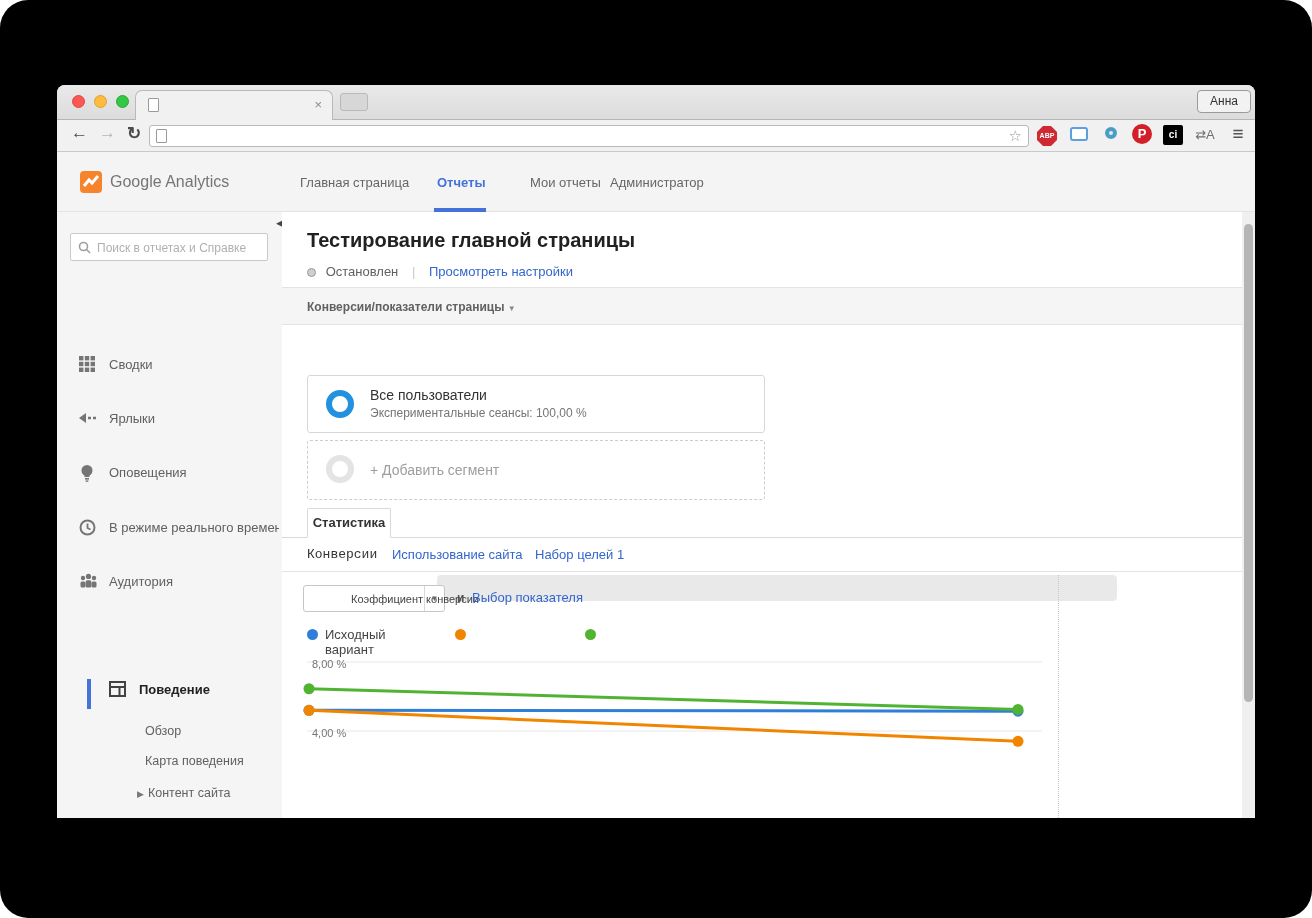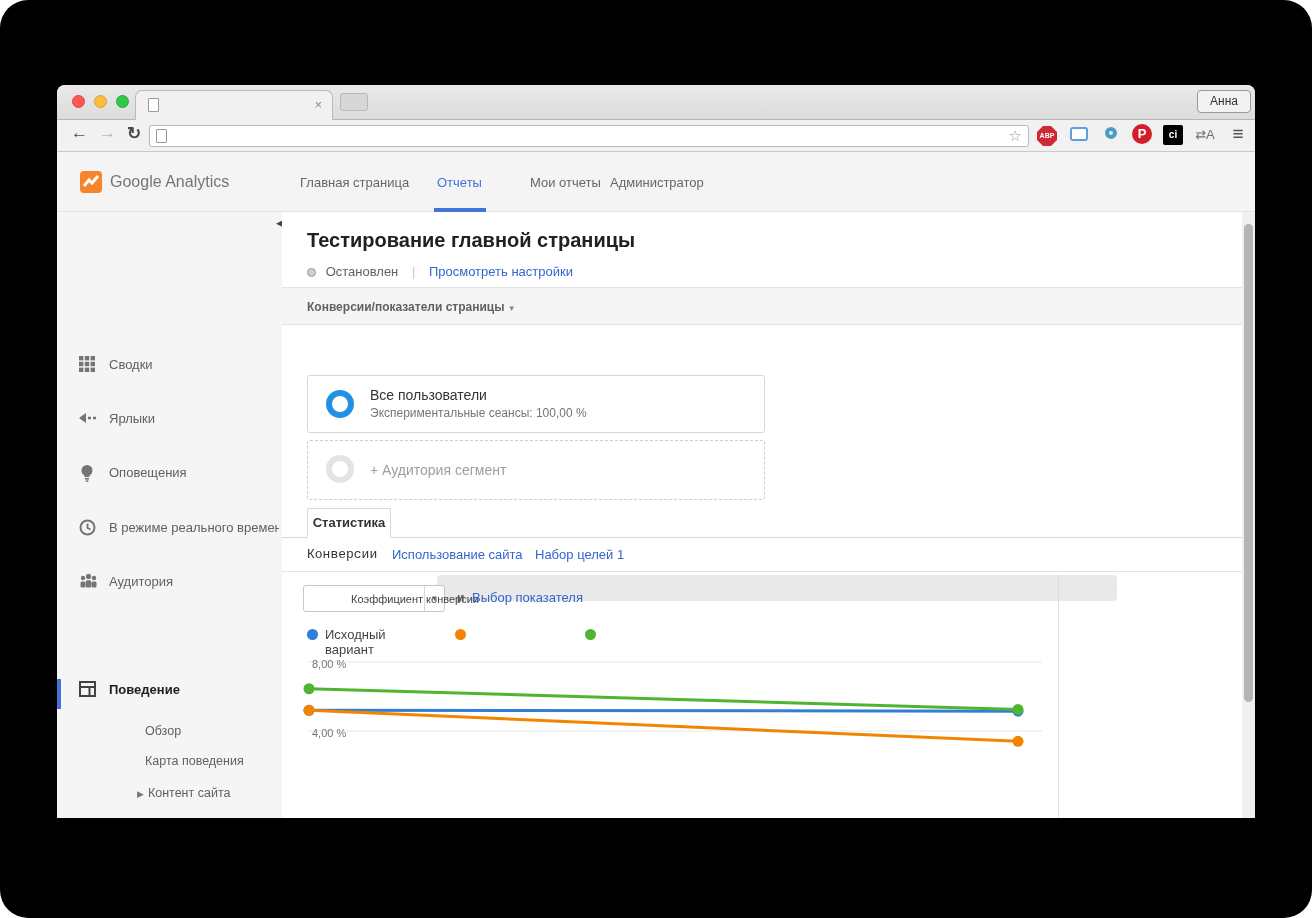--- a/index.html
+++ b/index.html
@@ -27,32 +27,32 @@
               border:1px solid #b9b9b9;border-radius:3px;}
   .star{position:absolute;right:6px;top:1px;font-size:15px;color:#9a9a9a;}
   .ext{position:absolute;top:4px;width:22px;height:22px;text-align:center;}
   .doc-icon{display:inline-block;width:11px;height:14px;border:1.5px solid #9a9a9a;border-radius:1px;background:#fff;position:relative;}
   
   .page{position:absolute;left:0;top:67px;width:1198px;height:666px;background:#fff;}
   .ga-header{position:absolute;left:0;top:0;width:100%;height:60px;background:#f4f4f4;border-bottom:1px solid #e3e3e3;}
   .logo-box{position:absolute;left:23px;top:19px;width:22px;height:22px;background:#f6842c;border-radius:4px;}
   .logo-text{position:absolute;left:53px;top:21px;font-size:16px;color:#757575;}
   .ga-nav-item{position:absolute;top:23px;font-size:13px;color:#666;cursor:pointer;}
-  .ga-nav-item.active{color:#4373d9;font-weight:normal;}
+  .ga-nav-item.active{color:#4373d9;font-weight:bold;}
   .nav-underline{position:absolute;top:56px;height:4px;background:#4373d9;}
   .sidebar{position:absolute;left:0;top:60px;width:225px;height:606px;background:#f5f5f5;}
   .search-box{position:absolute;left:13px;top:21px;width:198px;height:28px;background:#fff;
               border:1px solid #c9c9c9;border-radius:2px;}
   .search-ph{position:absolute;left:26px;top:7px;font-size:12px;color:#b0b0b0;}
   .collapse{position:absolute;left:219px;top:6px;font-size:9px;color:#444;}
   .side-item{position:absolute;left:0;width:225px;height:30px;cursor:pointer;}
   .side-item .icn{position:absolute;left:22px;top:2px;width:18px;height:18px;color:#757575;}
   .side-item .lbl{position:absolute;left:52px;top:3px;font-size:13px;color:#616161;white-space:nowrap;
                   max-width:170px;overflow:hidden;}
-  .side-item.active{border-left:4px solid #4373d9;}
+  .side-item.active{border-left:4px solid #4373d9;margin-left:30px;}
   .side-item.active .lbl{color:#212121;font-weight:bold;margin-left:-4px;}
   .side-sub{position:absolute;left:88px;font-size:12.5px;color:#616161;white-space:nowrap;cursor:pointer;}
   .side-sub .tri{color:#777;font-size:9px;margin-right:4px;}
   .content{position:absolute;left:225px;top:60px;width:960px;height:606px;background:#fff;}
   .scrollbar{position:absolute;left:1185px;top:60px;width:13px;height:606px;background:#f0f0f0;}
   .thumb{position:absolute;left:2px;top:12px;width:9px;height:478px;background:#b5b5b5;border-radius:5px;}
   .page-title{position:absolute;left:25px;top:17px;font-size:20px;font-weight:bold;color:#212121;}
   .status-row{position:absolute;left:25px;top:52px;font-size:13px;color:#616161;}
   .status-dot{display:inline-block;width:9px;height:9px;border-radius:50%;background:#cfcfcf;border:1.5px solid #9a9a9a;vertical-align:-1px;margin-right:6px;}
   .link{color:#3366cc;cursor:pointer;text-decoration:none;}
@@ -149,20 +149,27 @@
         </div>
         <span class="logo-text">Google Analytics</span>
         <span class="ga-nav-item" style="left:243px;">Главная страница</span>
         <span class="ga-nav-item active" style="left:380px;">Отчеты</span>
         <span class="ga-nav-item" style="left:473px;">Мои отчеты</span>
         <span class="ga-nav-item" style="left:553px;">Администратор</span>
         <div class="nav-underline" style="left:377px;width:52px;"></div>
       </div>
 
       <div class="sidebar">
+        <div class="search-box">
+          <svg style="position:absolute;left:7px;top:7px;" width="13" height="13" viewBox="0 0 13 13">
+              <circle cx="5.5" cy="5.5" r="4" fill="none" stroke="#9e9e9e" stroke-width="1.6"></circle>
+              <line x1="8.5" y1="8.5" x2="12" y2="12" stroke="#9e9e9e" stroke-width="1.6"></line>
+            </svg>
+          <span class="search-ph">Поиск в отчетах и Справке</span>
+        </div>
         <span class="collapse">◀</span>
 
         <div class="side-item" style="top:142px;">
           <span class="icn"><svg width="16" height="16" viewBox="0 0 16 16">
                 <g fill="#757575">
                   <rect x="0" y="0" width="4.4" height="4.4"></rect>
                   <rect x="5.8" y="0" width="4.4" height="4.4"></rect>
                   <rect x="11.6" y="0" width="4.4" height="4.4"></rect>
                   <rect x="0" y="5.8" width="4.4" height="4.4"></rect>
                   <rect x="5.8" y="5.8" width="4.4" height="4.4"></rect>
@@ -237,21 +244,21 @@
           <span style="font-size:8px;color:#888;"> ▼</span></span>
         </div>
 
         <div class="seg-card solid">
           <span class="donut blue"></span>
           <span class="seg-title">Все пользователи</span>
           <span class="seg-sub">Экспериментальные сеансы: 100,00 %</span>
         </div>
         <div class="seg-card dashed">
           <span class="donut gray"></span>
-          <span class="seg-add">+ Аудитория сегмент</span>
+          <span class="seg-add">+ Добавить сегмент</span>
         </div>
 
         <div class="tabline"></div>
         <div class="stats-tab">Статистика</div>
         <div class="subtabs">
           <span class="subtab" style="left:25px;color:#333;font-family:Liberation Mono, monospace;">Конверсии</span>
           <span class="subtab link" style="left:110px;">Использование сайта</span>
           <span class="subtab link" style="left:253px;">Набор целей 1</span>
         </div>
 

